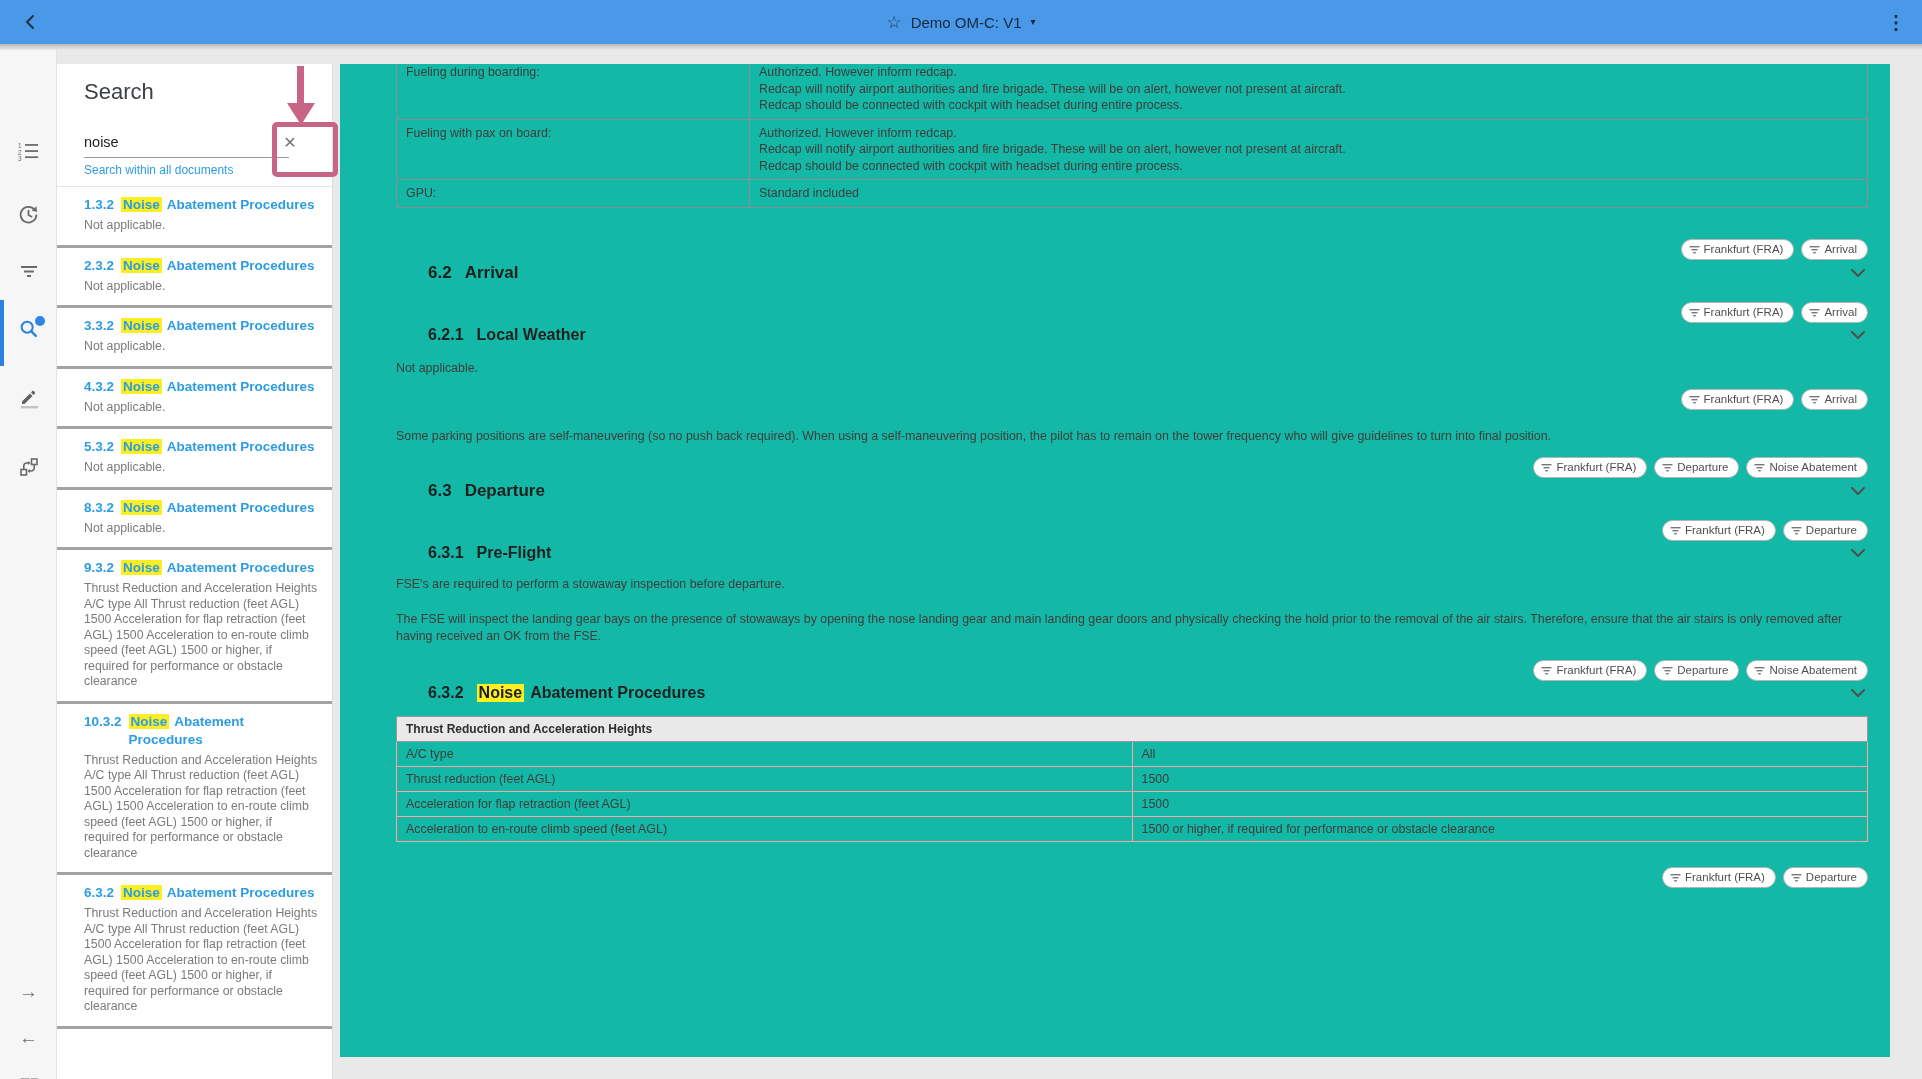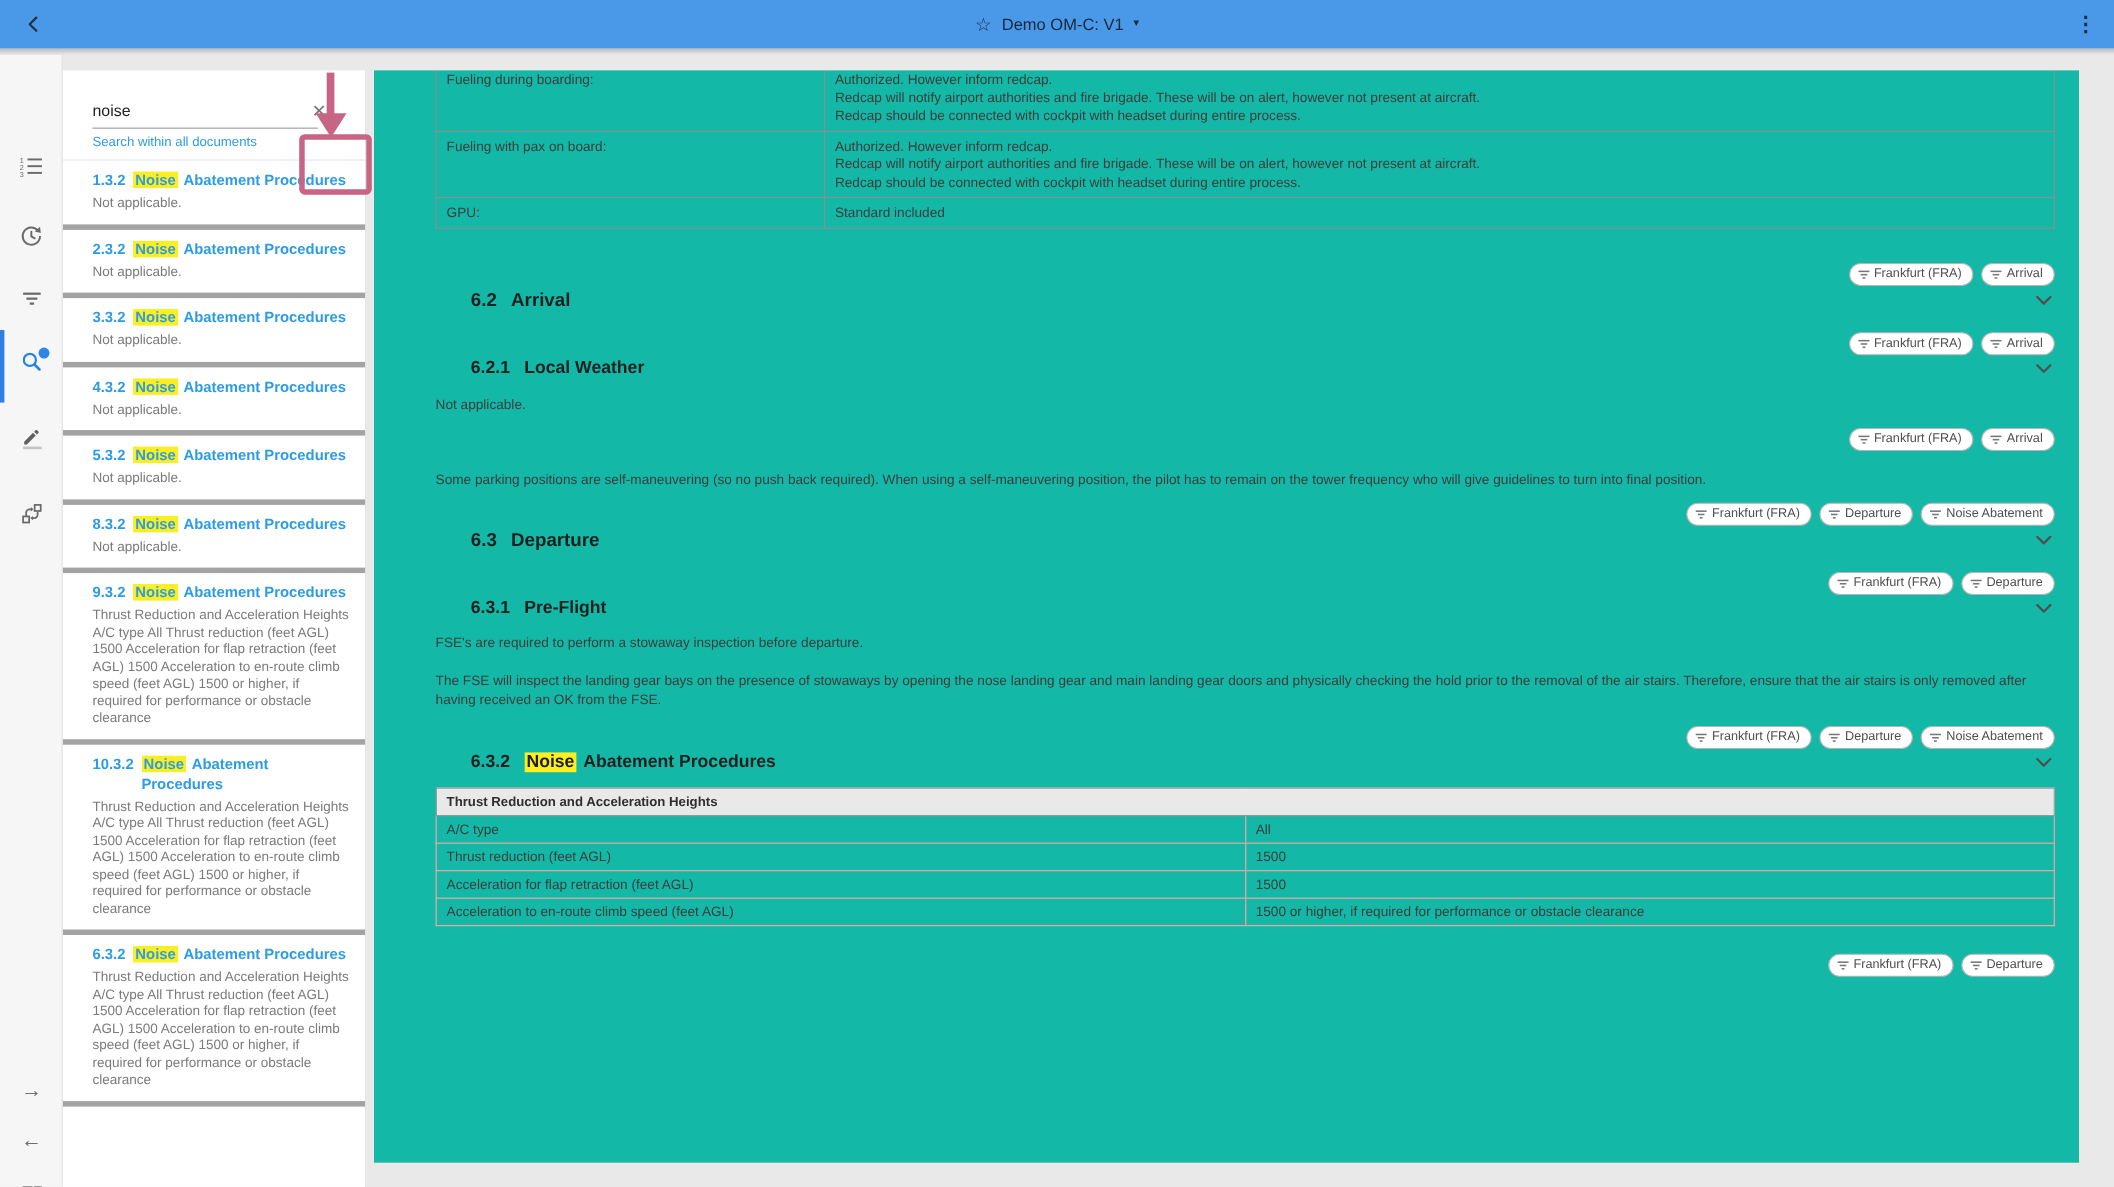--- a/index.html
+++ b/index.html
@@ -24,21 +24,21 @@
   .rail .arrow-glyph { font-size:19px; color:#6f6f6f; }
 
   
   .panel { position:absolute; left:57px; top:64px; width:276px; bottom:0; background:#ffffff; border-right:1px solid #dcdcdc; overflow:hidden; z-index:2; }
   .panel-title { font-size:22px; font-weight:400; color:#3a3f44; padding:15px 0 0 27px; }
   .search-row { position:relative; margin:27px 27px 0 27px; }
   .search-input { width:205px; border:none; border-bottom:1px solid #9a9a9a; background:transparent; font-family:"Liberation Sans",sans-serif; font-size:14.5px; color:#222; padding:2px 0 7px 0; outline:none; }
   .clear-btn { position:absolute; right:3px; top:-1px; width:24px; height:24px; background:none; border:none; cursor:pointer; font-size:16px; color:#757575; line-height:1; }
   .scope-link { display:block; margin:5px 0 9px 27px; font-size:12px; color:#2d9ce3; text-decoration:none; cursor:pointer; }
   .results { border-top:1px solid #e4e4e4; }
-  .result { padding:9px 14px 11px 27px; border-bottom:5px solid #a3a3a3; }
+  .result { padding:9px 14px 11px 27px; border-bottom:3px solid #a3a3a3; }
   .rtitle { display:flex; font-size:13.5px; font-weight:700; color:#2d9ce3; line-height:18px; cursor:pointer; }
   .rnum { margin-right:7px; white-space:nowrap; }
   mark.hl { background:#fbee21; color:inherit; padding:0 2px; }
   .rrest { margin-left:5px; }
   .rsnippet { margin-top:4px; font-size:12.3px; color:#7b7b7b; line-height:15.5px; }
 
   
   .card { position:absolute; left:340px; top:64px; width:1550px; height:993px; background:#14b8a6; overflow:hidden; padding:0 22px 0 56px; z-index:1; }
   table.info-table { width:100%; border-collapse:collapse; margin-top:-6px; table-layout:fixed; }
   table.info-table td { border:1px solid #8e8e8e; padding:5px 9px; font-size:12.4px; color:#3d3d3d; vertical-align:top; line-height:16.5px; }
@@ -148,20 +148,21 @@
       <svg width="20" height="20" viewBox="0 0 20 20">
         <rect x="2.5" y="2.5" width="7" height="6" fill="none" stroke="#6a6a6a" stroke-width="2"></rect>
         <rect x="13" y="2.5" width="5" height="7.5" fill="none" stroke="#6a6a6a" stroke-width="2"></rect>
         <rect x="2.5" y="12" width="7" height="6" fill="none" stroke="#6a6a6a" stroke-width="2"></rect>
         <rect x="13" y="13.5" width="5" height="4.5" fill="none" stroke="#6a6a6a" stroke-width="2"></rect>
       </svg>
     </button>
   </nav>
 
   <aside class="panel">
+    <h1 class="panel-title">Search</h1>
     <div class="search-row">
       <input class="search-input" value="noise" style="">
       <button class="clear-btn">✕</button>
     </div>
     <a class="scope-link">Search within all documents</a>
 
     <div class="results">
 
       <div class="result">
         <div class="rtitle">

